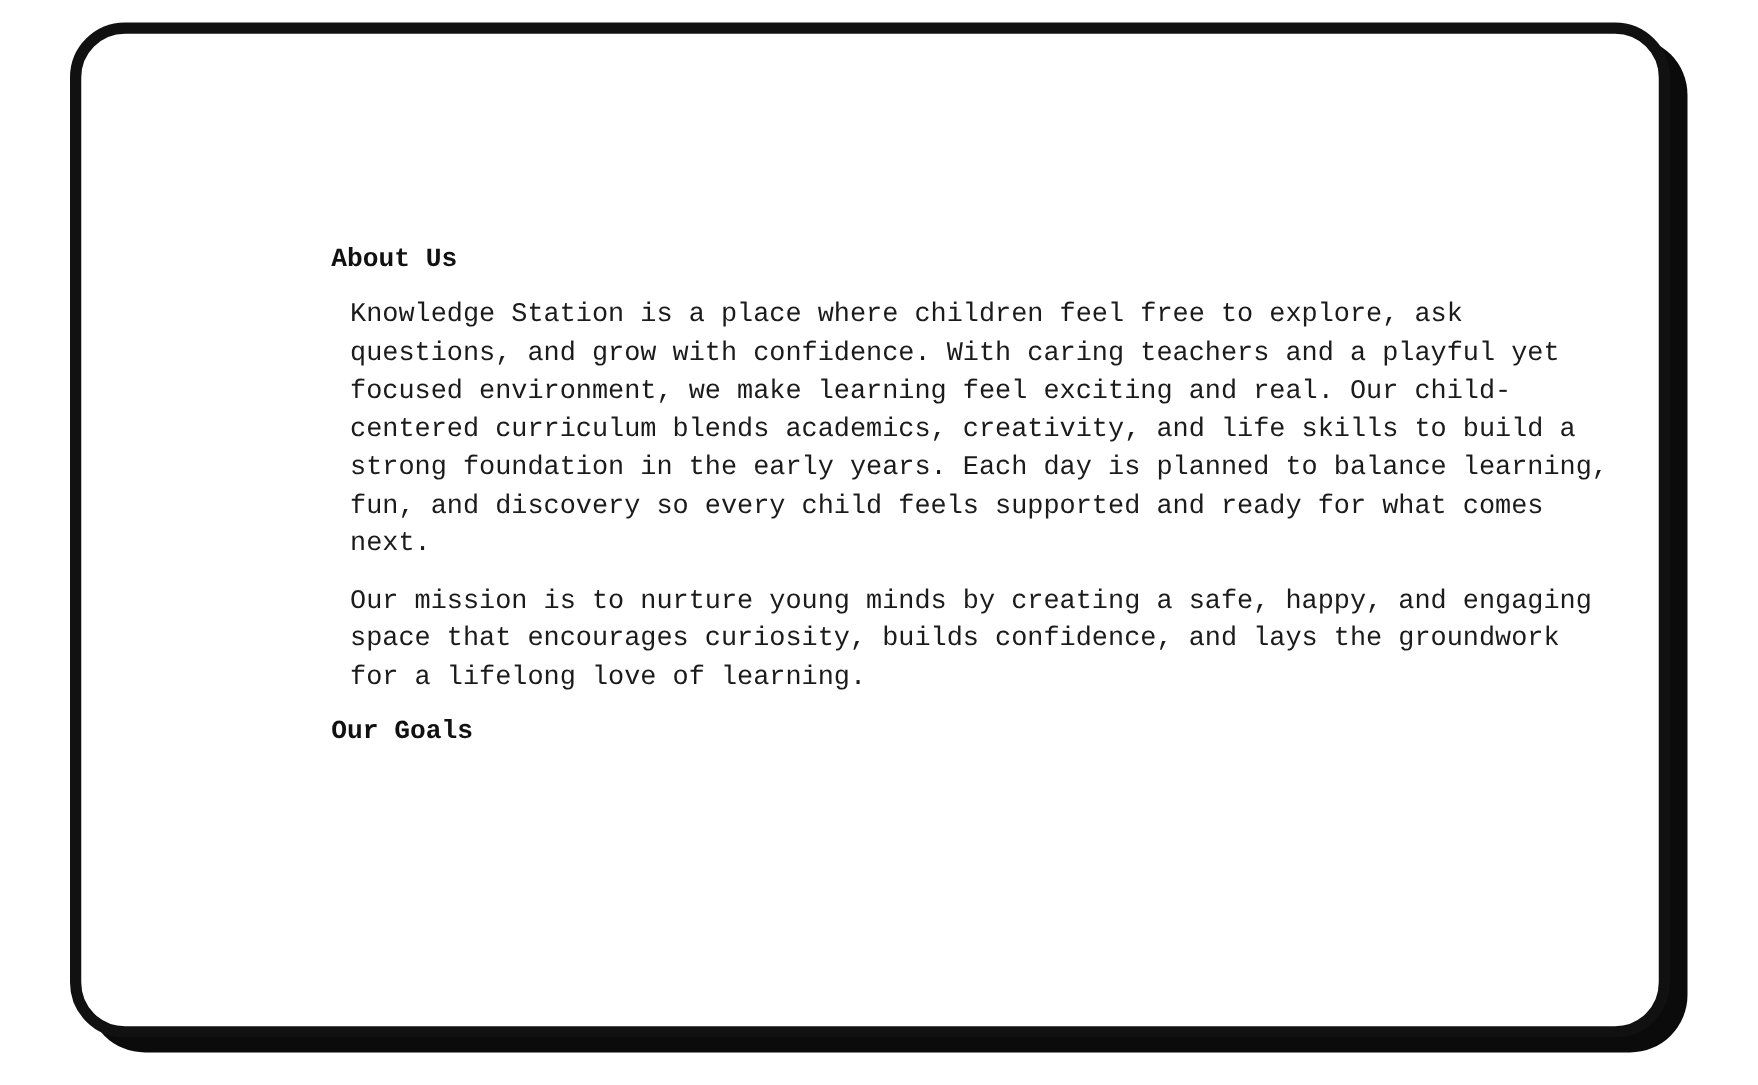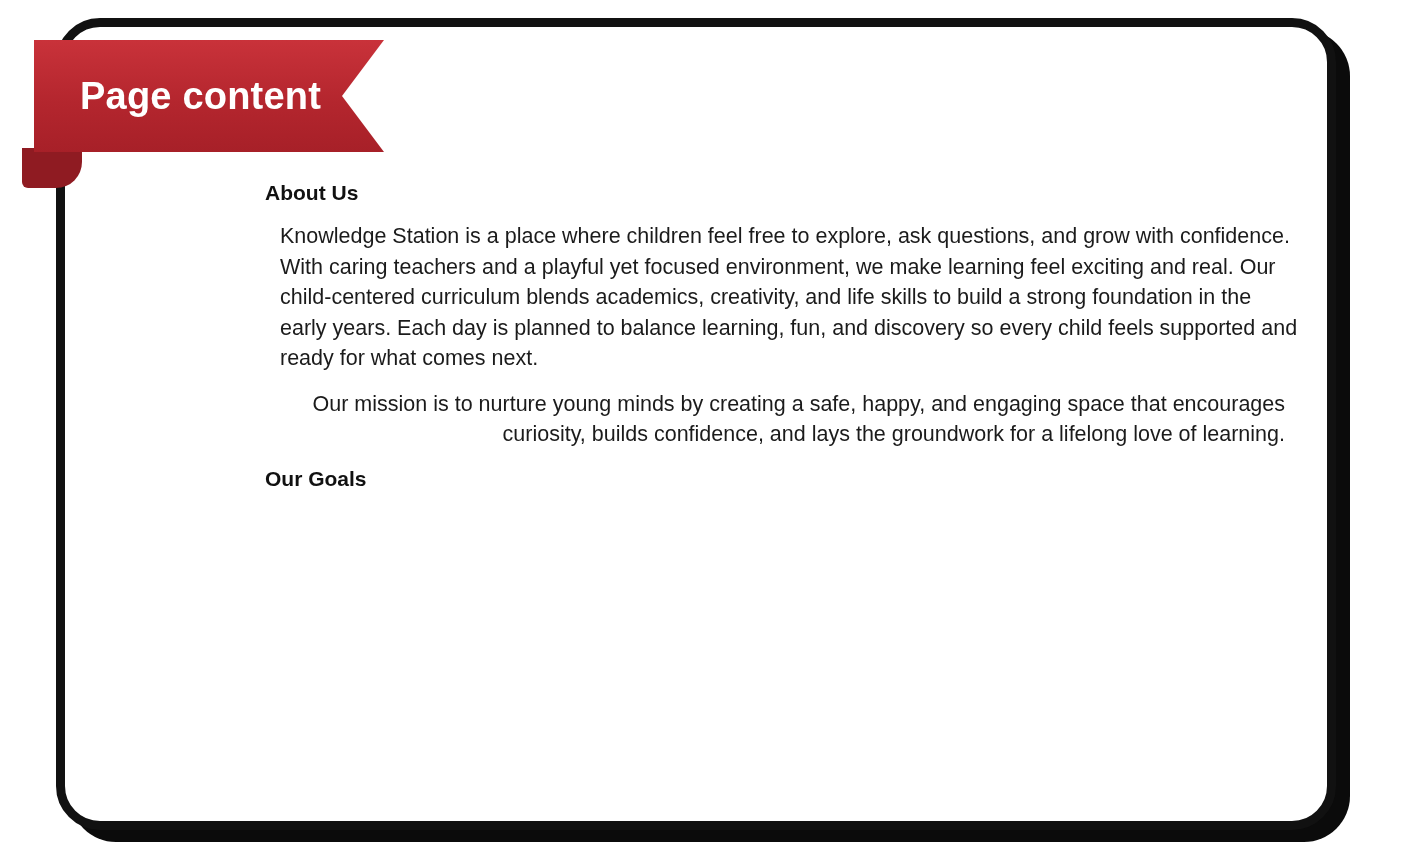--- a/index.html
+++ b/index.html
@@ -81,43 +81,44 @@
     font-size: 38px;
     font-weight: bold;
     letter-spacing: 0.2px;
     margin-left: 46px;
   }
 
   
   .content {
     position: absolute;
     left: 200px;
-    top: 152px;
+    top: 168px;
     width: 1030px;
+    font-family: Liberation Mono, monospace;
   }
 
   .content h2 {
     font-size: 21px;
     font-weight: bold;
     color: #111111;
     margin: 0 0 0 0;
     line-height: 1.3;
   }
 
   .content p {
     font-size: 21.5px;
     color: #1b1b1b;
     line-height: 1.42;
     margin: 15px;
   }
 
   .block-about-heading { margin-bottom: 33px; }
   .block-about-body { margin-bottom: 34px; width: 1020px; }
   .block-mission-heading { margin-bottom: 33px; }
-  .block-mission-body { margin-bottom: 34px; width: 1005px; text-align: right; }
+  .block-mission-body { margin-bottom: 34px; width: 1005px; }
   .block-goals-heading { margin-bottom: 33px; }
   .block-goals-body { width: 1022px; }
 </style>
 </head>
 <body>
 
 <div id="stage">
 
   <div class="card-shadow"></div>
 
@@ -132,20 +133,14 @@
 
       <p class="block-mission-body">Our mission is to nurture young minds by creating a safe, happy, and engaging space that encourages curiosity, builds confidence, and lays the groundwork for a lifelong love of learning.</p>
 
       <h2 class="block-goals-heading">Our Goals</h2>
 
 
     </div>
 
   </div>
 
-  <div class="ribbon-wrap">
-    <div class="ribbon-tail"></div>
-    <div class="ribbon">
-      <span class="ribbon-label">Page content</span>
-    </div>
-  </div>
 
 </div>
 
 </body></html>

